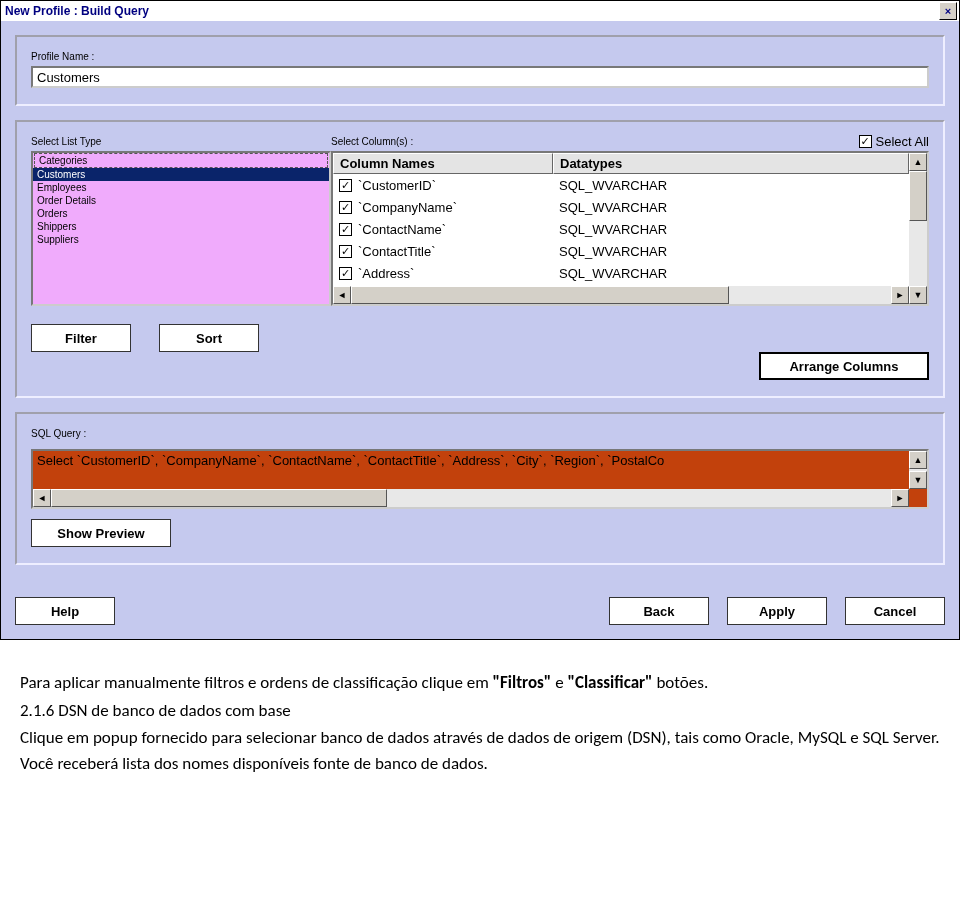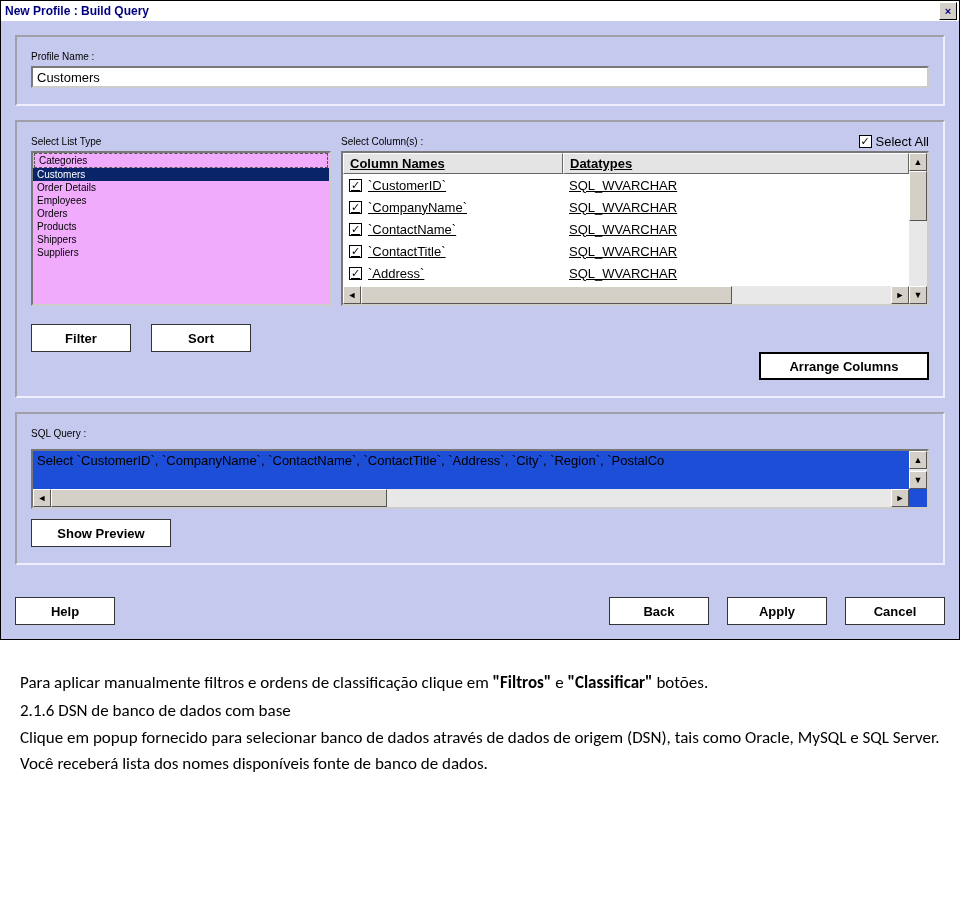--- a/index.html
+++ b/index.html
@@ -60,21 +60,20 @@
     width: 100%;
     height: 22px;
     background: #fff;
     border: 2px inset #ccc;
     padding: 2px 4px;
     font-family: inherit;
     font-size: 13px;
   }
   .row-flex {
     display: flex;
-    gap: 10px;
     align-items: flex-start;
   }
   .col-left {
     flex: 0 0 300px;
   }
   .col-right {
     flex: 1;
     position: relative;
   }
   .radio-row {
@@ -117,21 +116,20 @@
   .grid-wrap {
     border: 2px inset #ccc;
     background: #fff;
     height: 155px;
     position: relative;
     display: flex;
   }
   .grid-body {
     flex: 1;
     overflow: hidden;
-    text-decoration: underline;
   }
   .grid-header {
     display: flex;
     background: #e4e4e4;
   }
   .grid-header .hcell {
     border: 1px solid #888;
     border-top-color:#fff;
     border-left-color:#fff;
     border-right-color:#666;
@@ -216,25 +214,25 @@
     min-width:100px;
     text-align:center;
   }
   .btn.focused { border:2px solid #000; box-shadow:0 0 0 0;margin-top:28px; }
 
   .btn-row-inner {
     display:flex;
     justify-content:space-between;
     margin-top:18px;
   }
-  .btn-row-inner .left-btns { display:flex; gap:20px; }
+  .btn-row-inner .left-btns { display:flex; gap:28px; }
   .sql-textarea {
     width:100%;
     height:60px;
-    background:#1d4ed8;
+    background:#c2410c;
     border:2px inset #ccc;
     position:relative;
     font-size:13px;
     padding:2px 14px 18px 4px;
   }
   .sql-textarea .vscroll { position:absolute; top:0; right:0; bottom:18px; }
   .sql-textarea .hscroll { right:18px; }
 
   .sql-btn-row{ display:flex; justify-content:flex-start; margin-top:10px;}
 
@@ -274,24 +272,23 @@
     </div>
 
     <div class="panel">
       <div class="row-flex">
 
         <div class="col-left">
           <span class="lbl">Select List Type</span>
           <div class="listbox" id="listbox">
               <div class="item dashed">Categories</div>
               <div class="item selected">Customers</div>
+              <div class="item">Employees</div>
               <div class="item">Order Details</div>
-              <div class="item">Employees</div>
               <div class="item">Orders</div>
-              <div class="item">Products</div>
               <div class="item">Shippers</div>
               <div class="item">Suppliers</div>
             </div>
         </div>
 
         <div class="col-right">
           <span class="lbl">Select Column(s) :</span>
           <label class="select-all-wrap">
             <span class="cb">✓</span>
             <span>Select All</span>

